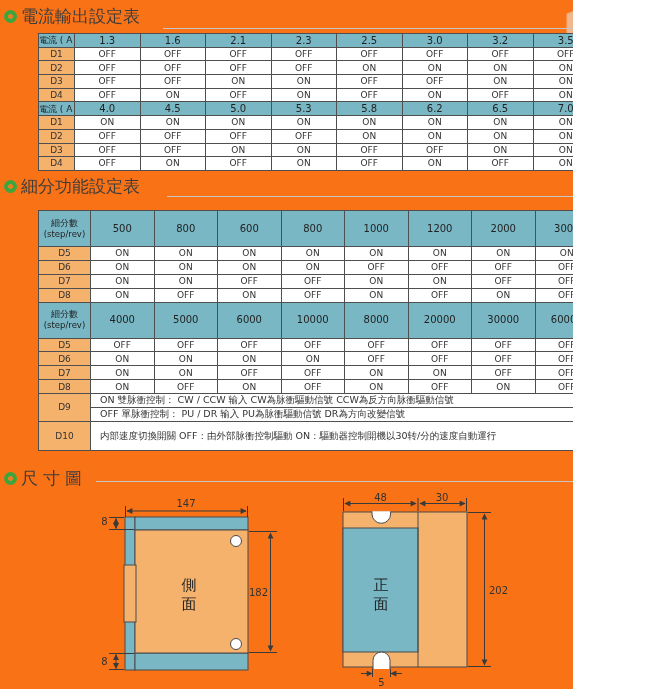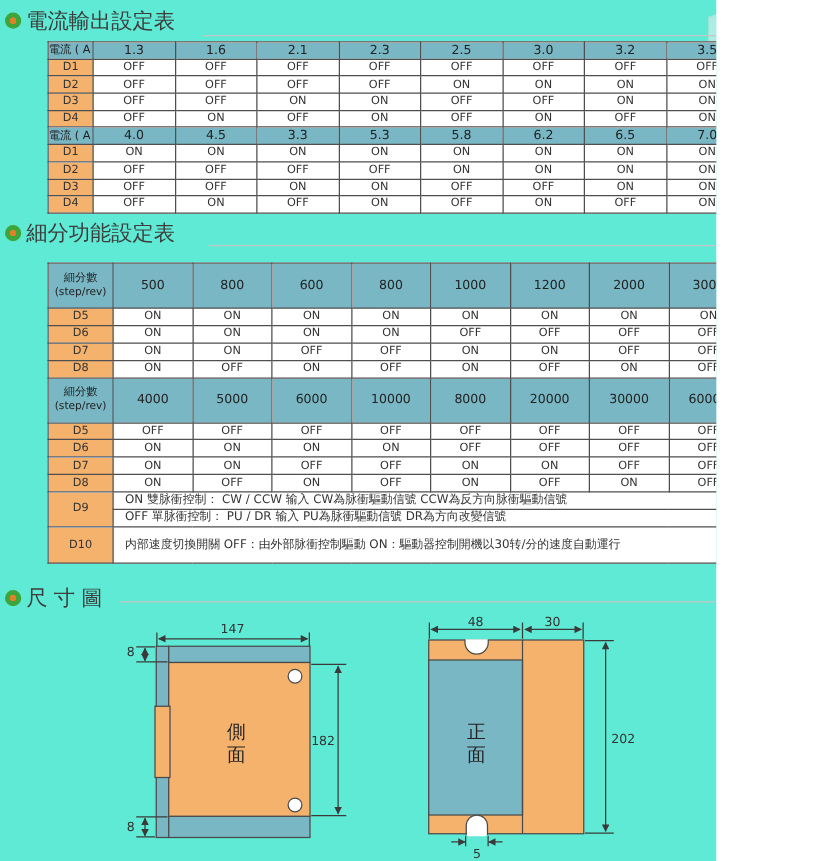--- a/index.html
+++ b/index.html
@@ -2,21 +2,21 @@
 <html style="--teal: #79b7c5; --orange: #f5b26d; --border: #4f4f4f;"><head>
 <meta charset="utf-8">
 <style>
   :root{
     --teal:#79b7c5;
     --orange:#f5b26d;
     --border:#4f4f4f;
   }
   html,body{margin:0;padding:0;background:#fff;}
   body{font-family:"DejaVu Sans","Liberation Sans",sans-serif;}
-  .page{position:relative;width:573px;height:689px;background:#5eead4;overflow:hidden;}
+  .page{position:relative;width:573px;height:689px;background:#f97316;overflow:hidden;}
 
   
   .title-row{position:absolute;left:4px;display:flex;align-items:center;height:20px;}
   .bullet{width:13px;height:13px;border-radius:50%;flex:0 0 13px;margin-right:4px;
     background:radial-gradient(circle at 50% 50%, #e0812a 0 2.6px, #3ea43c 2.7px 6.5px);}
   .section-title{font-size:17px;color:#3d3d3d;font-weight:500;white-space:nowrap;}
   .spaced{letter-spacing:5px;}
   .rule{position:absolute;height:1px;background:#c6c6c6;}
 
   
@@ -130,21 +130,21 @@
           <td class="val">ON</td>
           <td class="val">OFF</td>
           <td class="val">ON</td>
           <td class="val">OFF</td>
           <td class="val">ON</td>
         </tr>
         <tr class="hdr">
           <td class="teal lbl">電流 ( A )</td>
           <td class="teal num">4.0</td>
           <td class="teal num">4.5</td>
-          <td class="teal num">3.3</td>
+          <td class="teal num">5.0</td>
           <td class="teal num">5.3</td>
           <td class="teal num">5.8</td>
           <td class="teal num">6.2</td>
           <td class="teal num">6.5</td>
           <td class="teal num">7.0</td>
         </tr>
         <tr class="data">
           <td class="orange lbl">D1</td>
           <td class="val">ON</td>
           <td class="val">ON</td>

